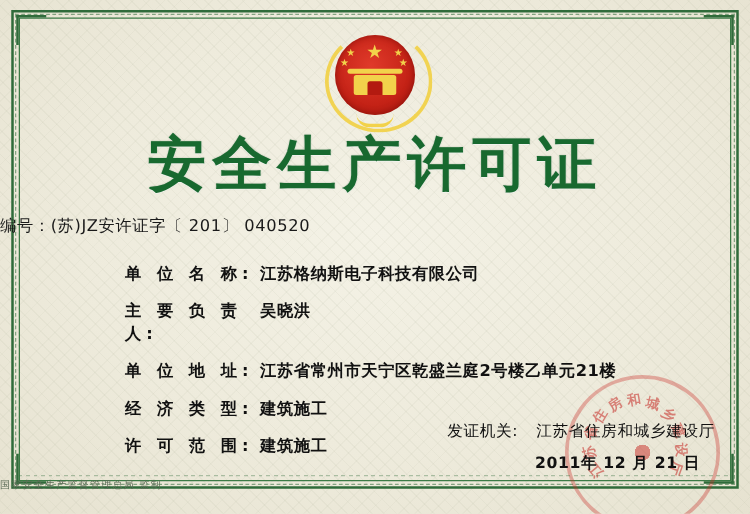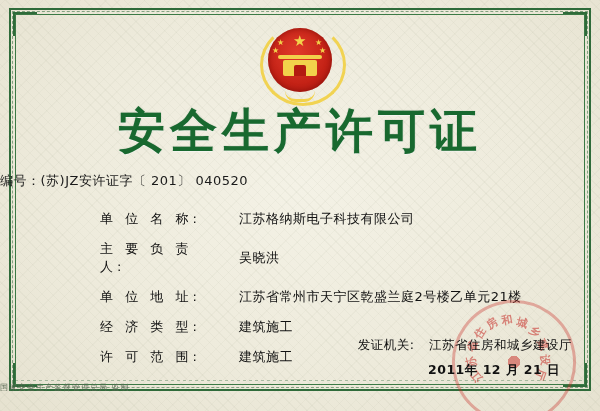--- a/index.html
+++ b/index.html
@@ -103,27 +103,27 @@
   .cert-no{
     position:absolute;left:0;right:0;top:172px;text-align:left;
     font-size:13px;color:#1a1a1a;letter-spacing:.5px;
   }
 
   .fields{
     position:absolute;left:100px;top:210px;right:40px;
     font-size:13px;color:#111;
   }
   .row{
-    display:flex;align-items:center;margin-bottom:12px;
+    display:flex;align-items:flex-start;margin-bottom:12px;font-weight:bold;
   }
   .row .label{
     width:108px;flex:none;letter-spacing:4px;color:#111;
   }
   .row .value{
-    color:#111;letter-spacing:.5px;margin-left:31px;
+    color:#111;letter-spacing:.5px;
   }
   .row.wide .label{letter-spacing:1px;width:108px;}
 
   .issuer{
     position:absolute;right:28px;top:337px;
     font-size:12.5px;color:#111;letter-spacing:.5px;
   }
   .issue-date{
     position:absolute;right:40px;top:362px;
     font-size:12.5px;color:#111;letter-spacing:.5px;font-weight:bold;

